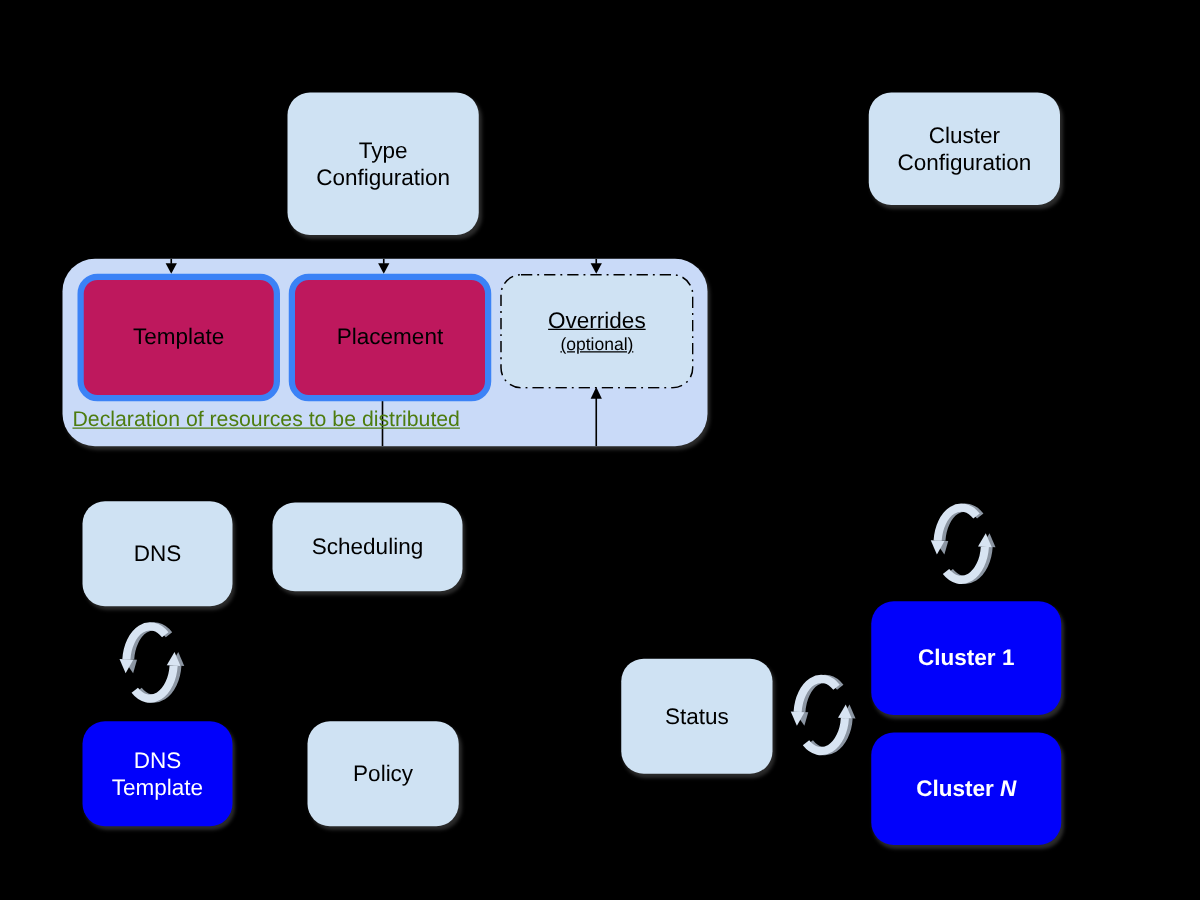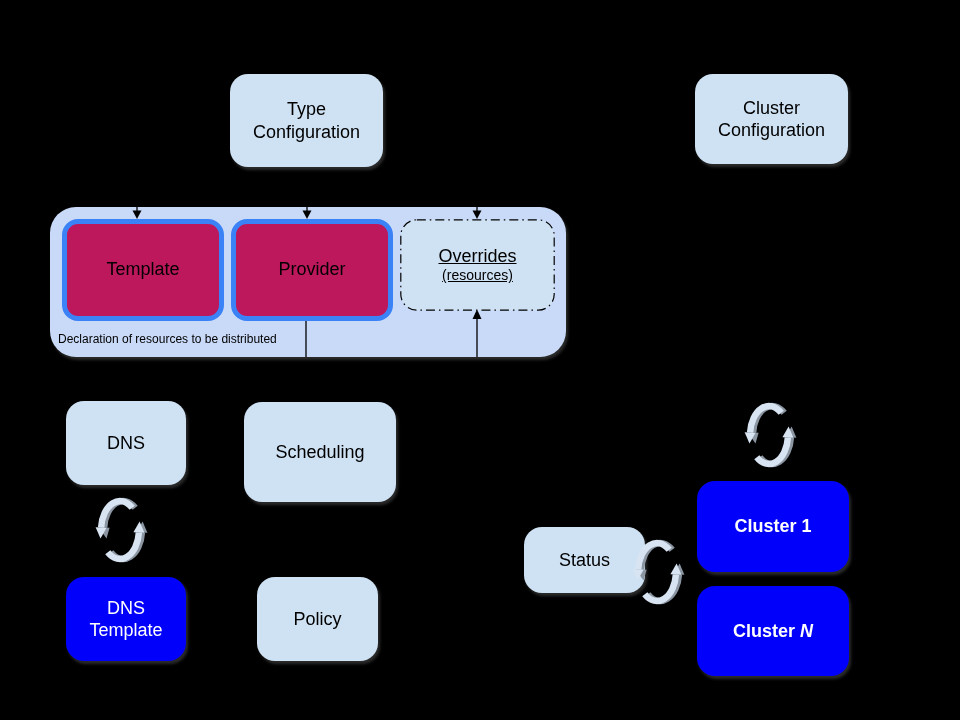--- a/index.html
+++ b/index.html
@@ -17,21 +17,21 @@
   .container{position:absolute;left:50px;top:207px;width:516px;height:150px;
              background:#c9daf8;border-radius:26px;box-shadow:2px 3px 3px rgba(95,95,95,.45);}
   .inner{position:absolute;display:flex;flex-direction:column;align-items:center;justify-content:center;
          text-align:center;font-size:18px;line-height:1.2;background:#be185d;
          border:5px solid #3b82f6;border-radius:16px;box-shadow:none;}
   .inner span{display:block;}
   .overrides{border:none;background:none;}
   .overrides .fill{position:absolute;left:0;top:0;width:100%;height:100%;z-index:0;}
   .overrides .txt{position:relative;z-index:1;text-decoration:underline;}
   .optional{font-size:14px;}
-  .caption{position:absolute;left:8px;bottom:11px;font-size:12px;color:#000000;}
+  .caption{position:absolute;left:8px;bottom:11px;font-size:17px;color:#4d7c0f;text-decoration:underline;}
 
   
   .overlay{position:absolute;left:0;top:0;pointer-events:none;}
   .sync{position:absolute;width:56px;height:76px;}
   .hidden-defs{position:absolute;width:0;height:0;}
 </style>
 </head>
 <body>
 
 <div class="canvas">
@@ -48,21 +48,21 @@
         <g fill="none" stroke="#d8e4f2" stroke-width="6.5">
           <path d="M 39.2 15.8 A 19 29 0 0 0 8.1 35.5"></path>
           <path d="M 14.8 60.2 A 19 29 0 0 0 45.9 40.5"></path>
         </g>
         <polygon points="13.6,35.8 2.6,35.2 7.5,46.5" fill="#d8e4f2"></polygon>
         <polygon points="40.4,40.2 51.4,40.8 46.6,29.6" fill="#d8e4f2"></polygon>
       </g>
     </defs>
   </svg>
 
-  <div class="box" style="left:230px;top:74px;width:153px;height:93px">
+  <div class="box" style="left:230px;top:74px;width:153px;height:114px">
     <span>Type</span>
     <span>Configuration</span>
   </div>
 
   <div class="box" style="left:695px;top:74px;width:153px;height:90px">
     <span>Cluster</span>
     <span>Configuration</span>
   </div>
 
   <div class="container">
@@ -90,61 +90,61 @@
           <polygon points="422.5,112 431.5,112 427,102.5" stroke="none"></polygon>
         </g>
       </g>
     </svg>
 
     <div class="inner" style="left:12px;top:12px;width:152px;height:92px">
       <span>Template</span>
     </div>
 
     <div class="inner" style="left:181px;top:12px;width:152px;height:92px">
-      <span>Provider</span>
+      <span>Placement</span>
     </div>
 
     <div class="inner overrides" style="left:350px;top:12px;width:155px;height:92px">
       <svg class="fill" width="155" height="92">
         <rect x="0.8" y="0.8" width="153.4" height="90.4" rx="16" ry="16" fill="#cfe2f3" stroke="#000" stroke-width="1.2" stroke-dasharray="9 4 1.5 4"></rect>
       </svg>
       <span class="txt">Overrides</span>
-      <span class="txt optional">(resources)</span>
+      <span class="txt optional">(optional)</span>
     </div>
 
     <div class="caption">Declaration of resources to be distributed</div>
   </div>
 
   <div class="box" style="left:66px;top:401px;width:120px;height:84px">
     <span>DNS</span>
   </div>
 
-  <div class="box" style="left:244px;top:402px;width:152px;height:100px">
+  <div class="box" style="left:218px;top:402px;width:152px;height:71px">
     <span>Scheduling</span>
   </div>
 
   <svg class="sync" style="left:93px;top:492px" viewBox="0 0 56 76">
     <use href="#sync-shape"></use>
   </svg>
 
   <div class="box blue" style="left:66px;top:577px;width:120px;height:84px;font-weight:normal">
     <span>DNS</span>
     <span>Template</span>
   </div>
 
-  <div class="box" style="left:257px;top:577px;width:121px;height:84px">
+  <div class="box" style="left:246px;top:577px;width:121px;height:84px">
     <span>Policy</span>
   </div>
 
 
   <svg class="sync" style="left:742px;top:397px" viewBox="0 0 56 76">
     <use href="#sync-shape"></use>
   </svg>
 
-  <div class="box" style="left:524px;top:527px;width:121px;height:66px">
+  <div class="box" style="left:497px;top:527px;width:121px;height:92px">
     <span>Status</span>
   </div>
 
   <svg class="sync" style="left:630px;top:534px" viewBox="0 0 56 76">
     <use href="#sync-shape"></use>
   </svg>
 
   <div class="box blue" style="left:697px;top:481px;width:152px;height:91px;flex-direction:row;gap:5px">
     <span>Cluster</span>
     <span>1</span>

